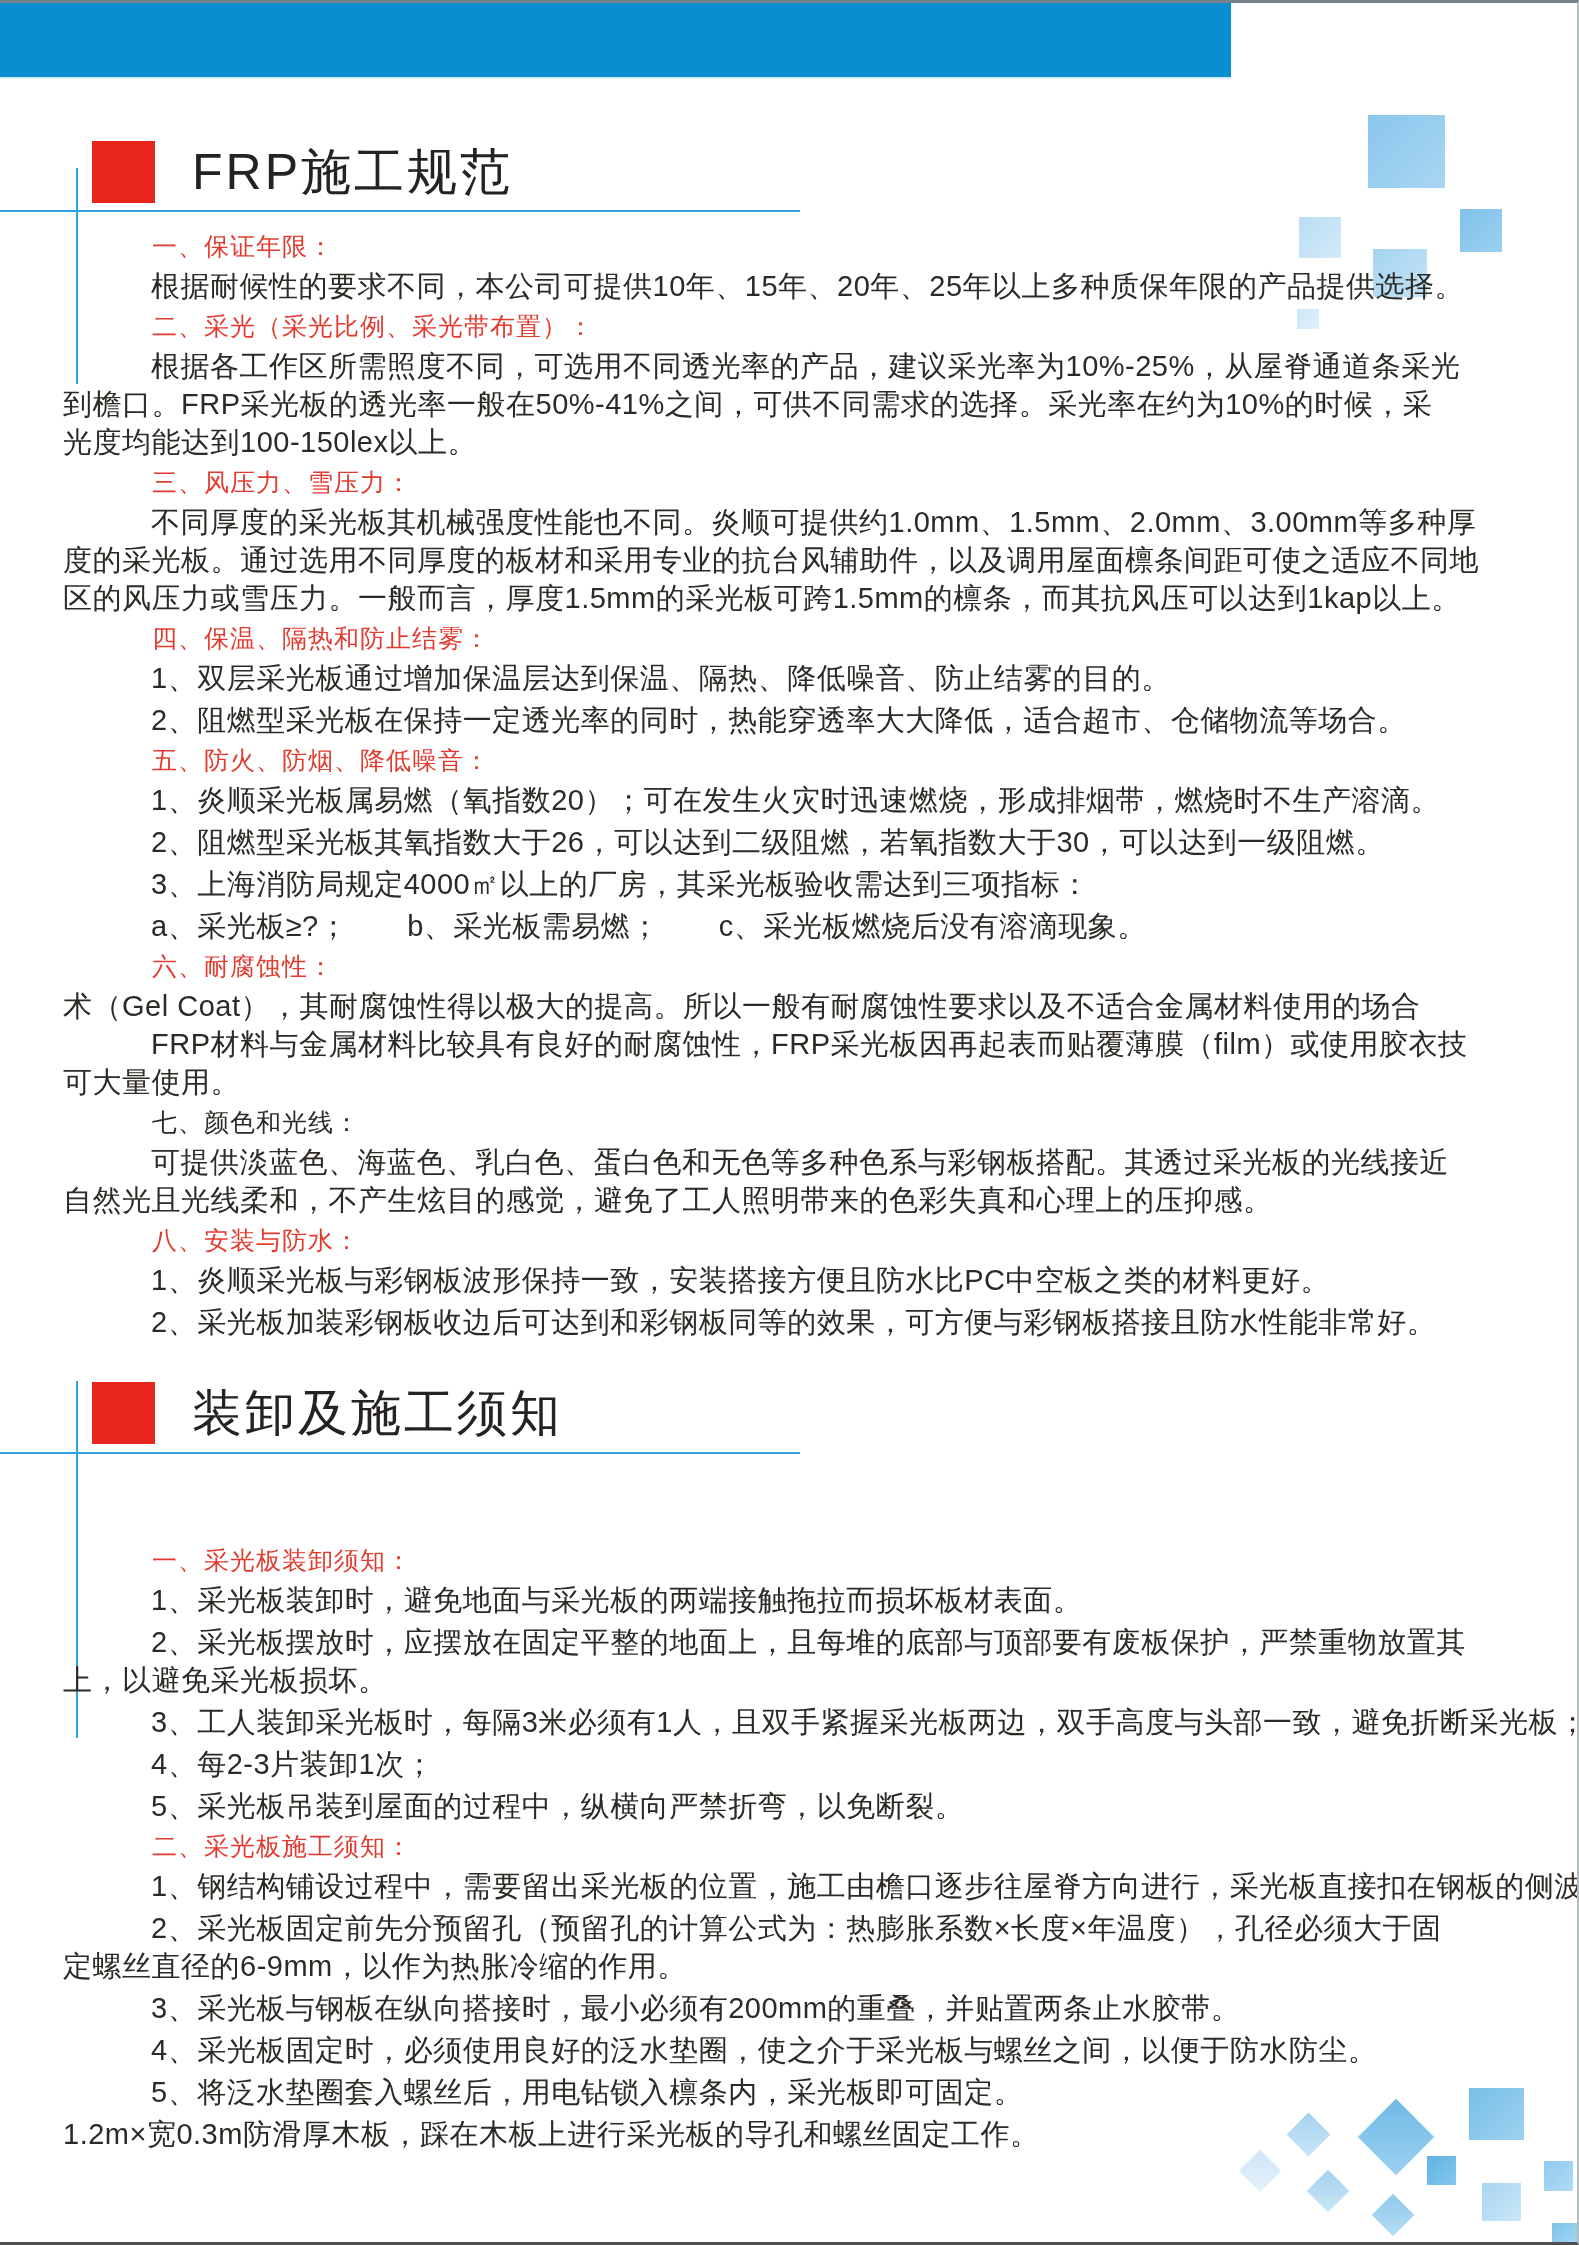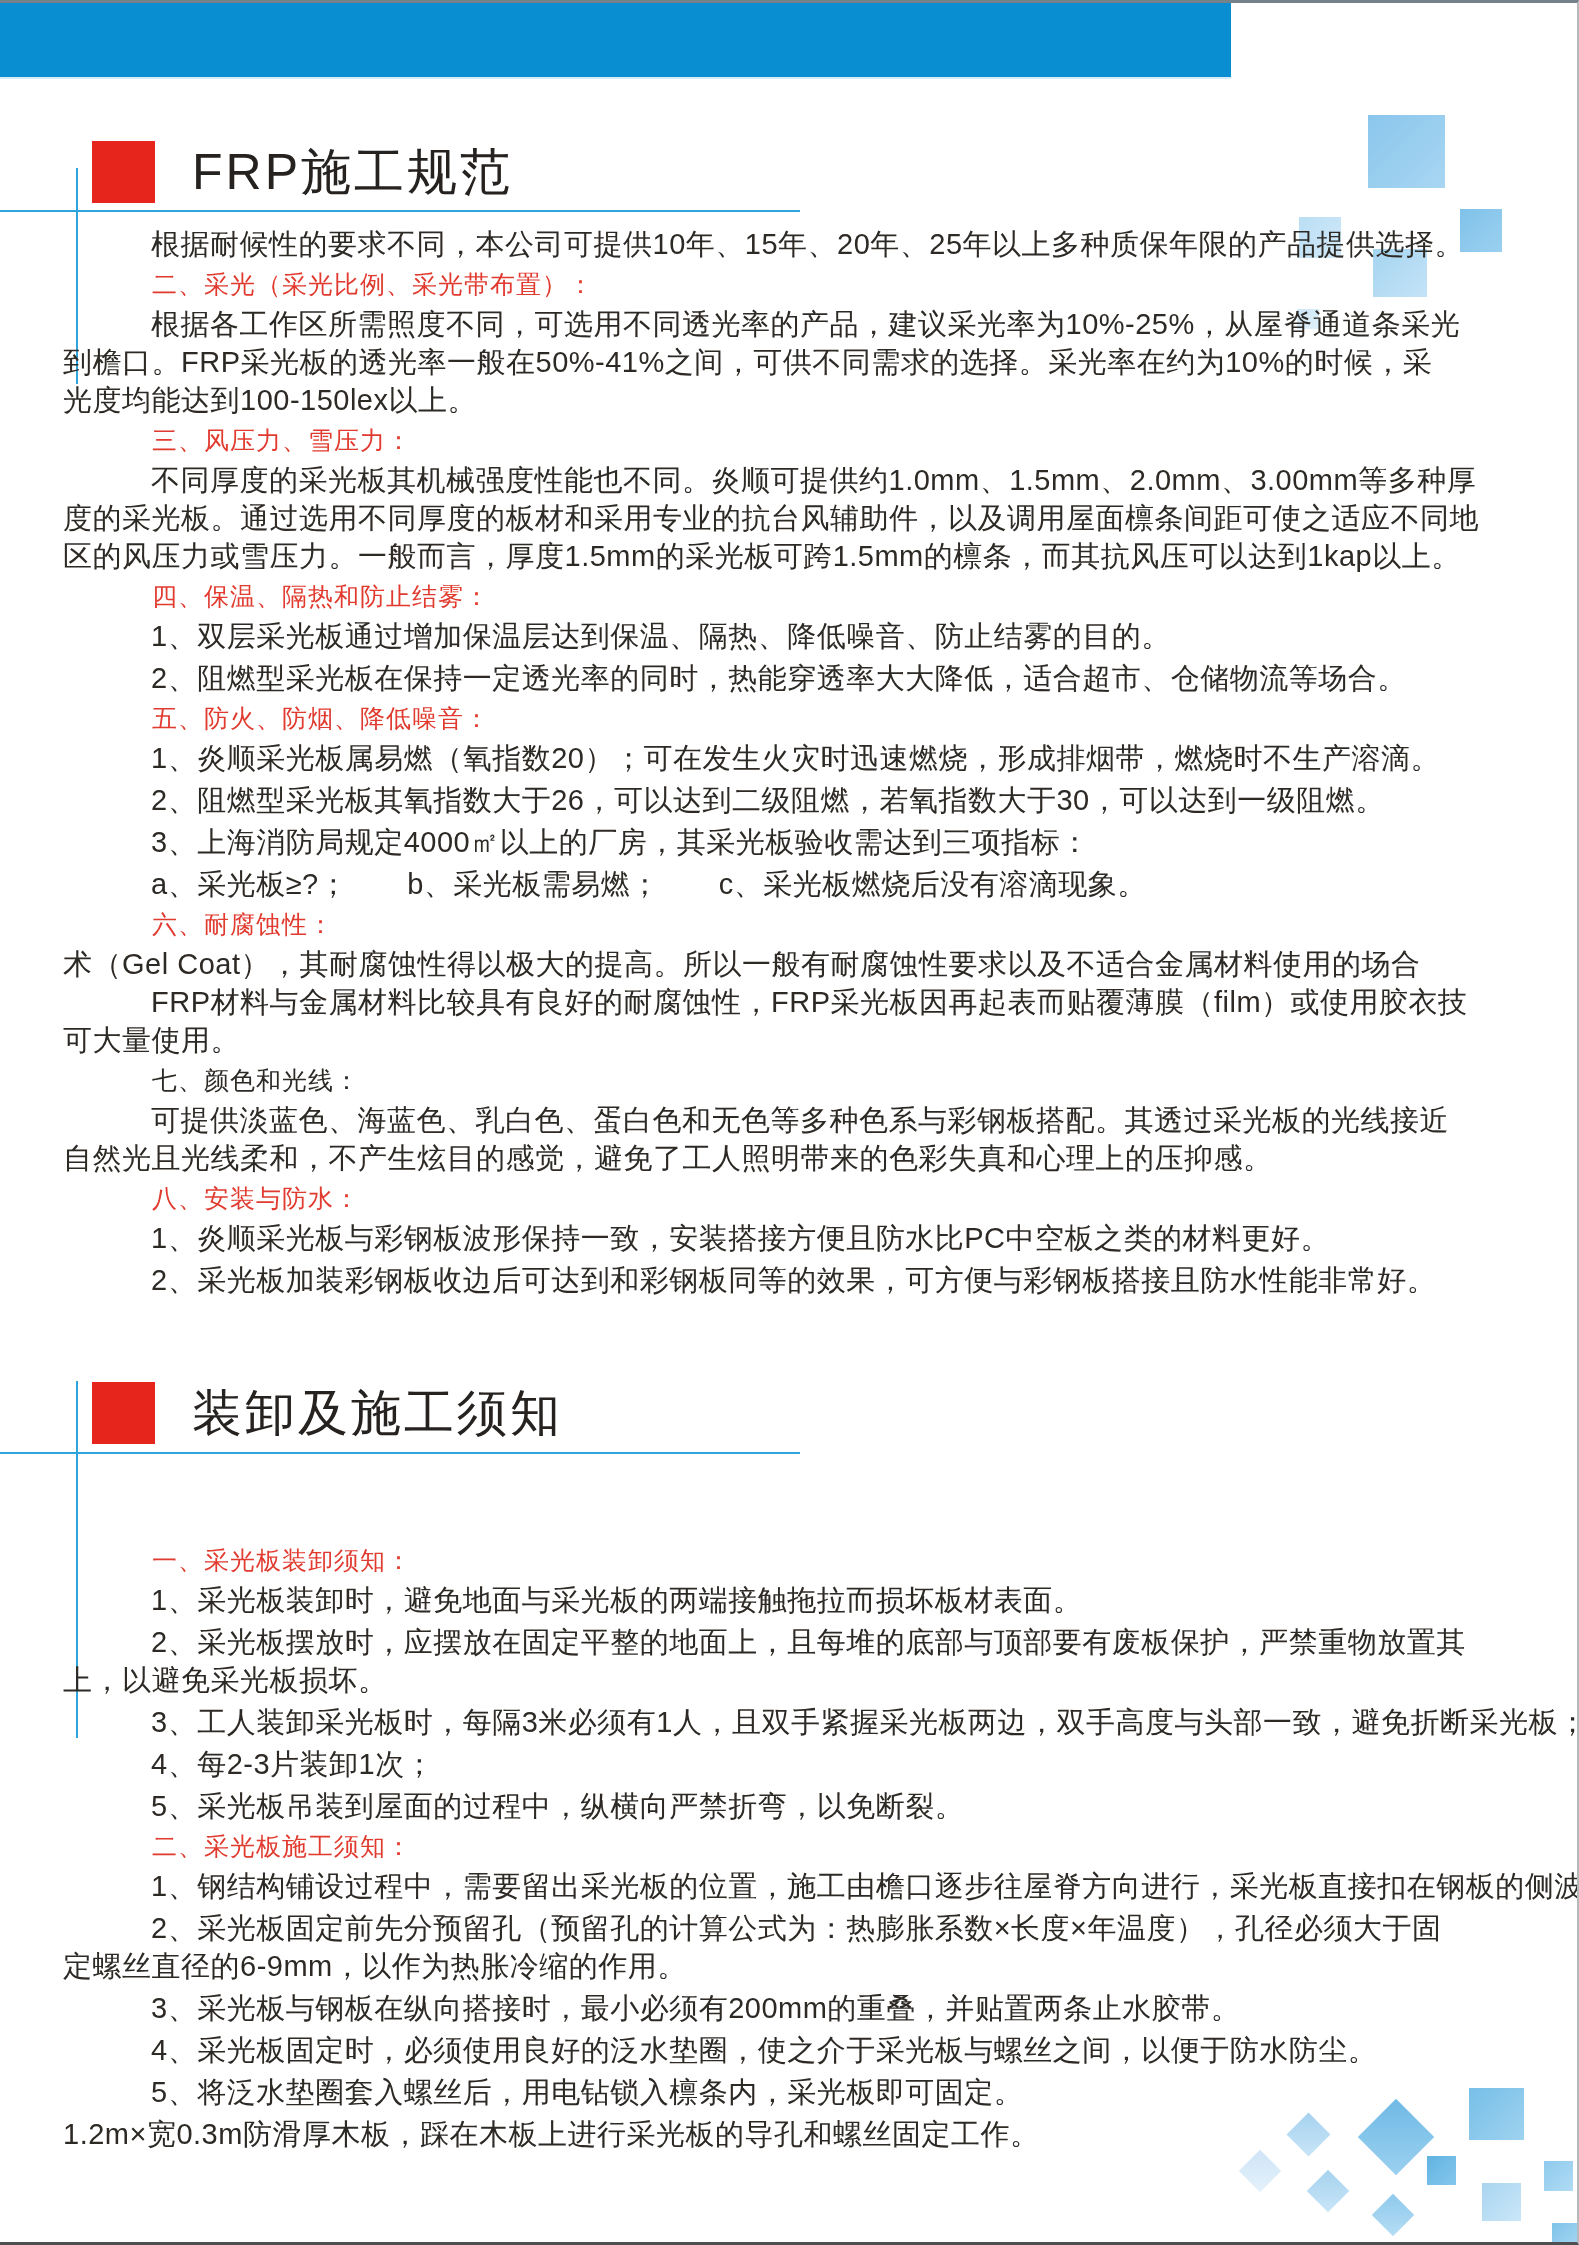--- a/index.html
+++ b/index.html
@@ -80,20 +80,23 @@
 
   <div class="title-block t1">
     <div class="red-sq"></div>
     <h1 class="page-title">FRP施工规范</h1>
   </div>
 
   <div class="hline h1"></div>
   <div class="vline v1"></div>
 
   <div class="content c1" id="content-0">
+      <div class="block h">
+        <div class="ln first">一、保证年限：</div>
+      </div>
       <div class="block p">
         <div class="ln first">根据耐候性的要求不同，本公司可提供10年、15年、20年、25年以上多种质保年限的产品提供选择。</div>
       </div>
       <div class="block h">
         <div class="ln first">二、采光（采光比例、采光带布置）：</div>
       </div>
       <div class="block p">
         <div class="ln first">根据各工作区所需照度不同，可选用不同透光率的产品，建议采光率为10%-25%，从屋脊通道条采光</div>
         <div class="ln cont">到檐口。FRP采光板的透光率一般在50%-41%之间，可供不同需求的选择。采光率在约为10%的时候，采</div>
         <div class="ln cont">光度均能达到100-150lex以上。</div>

